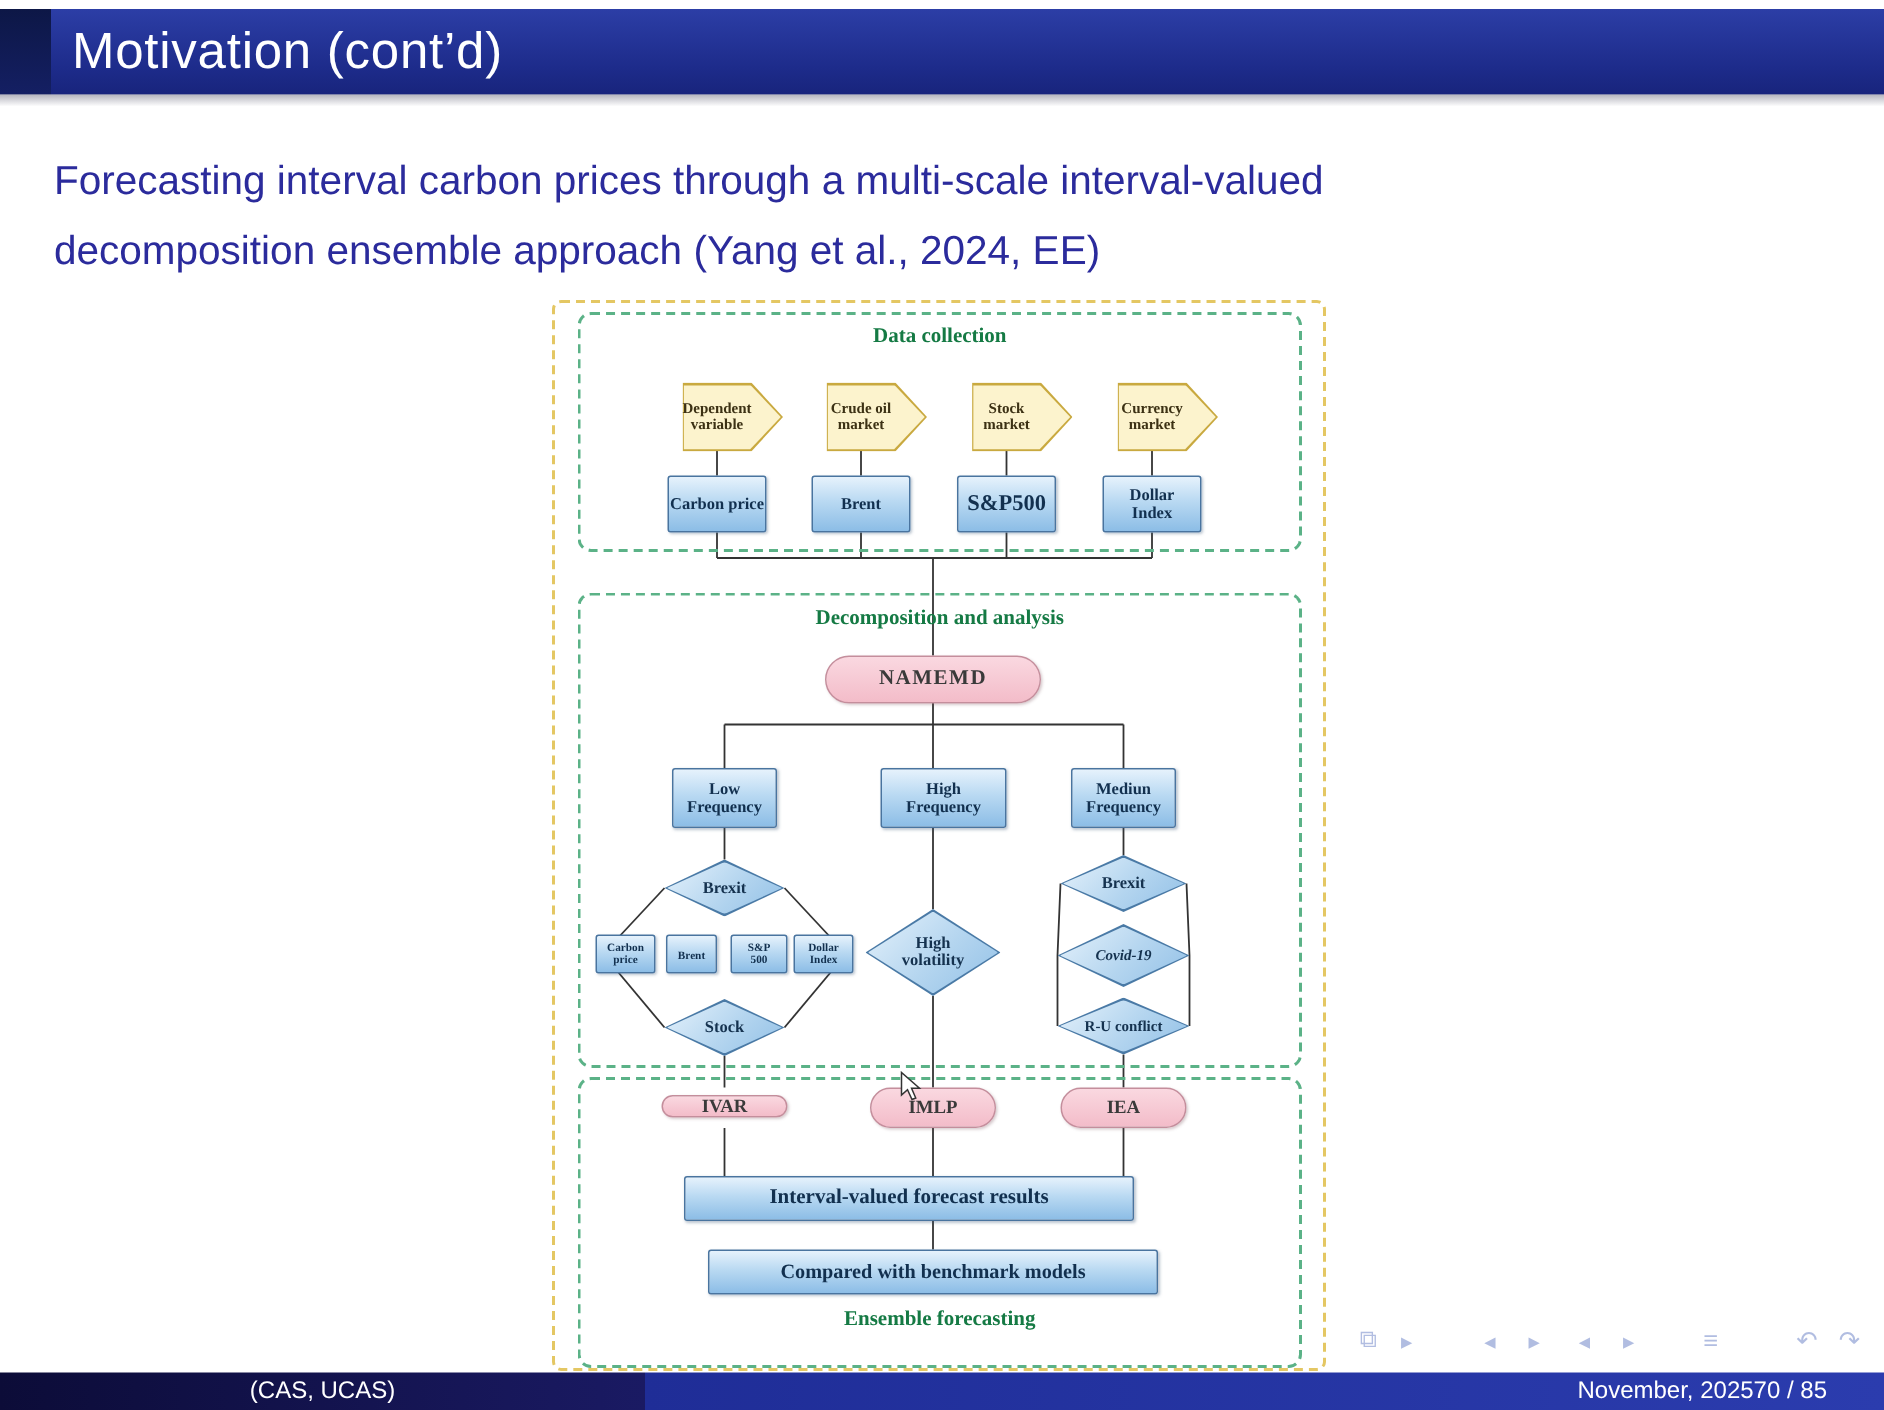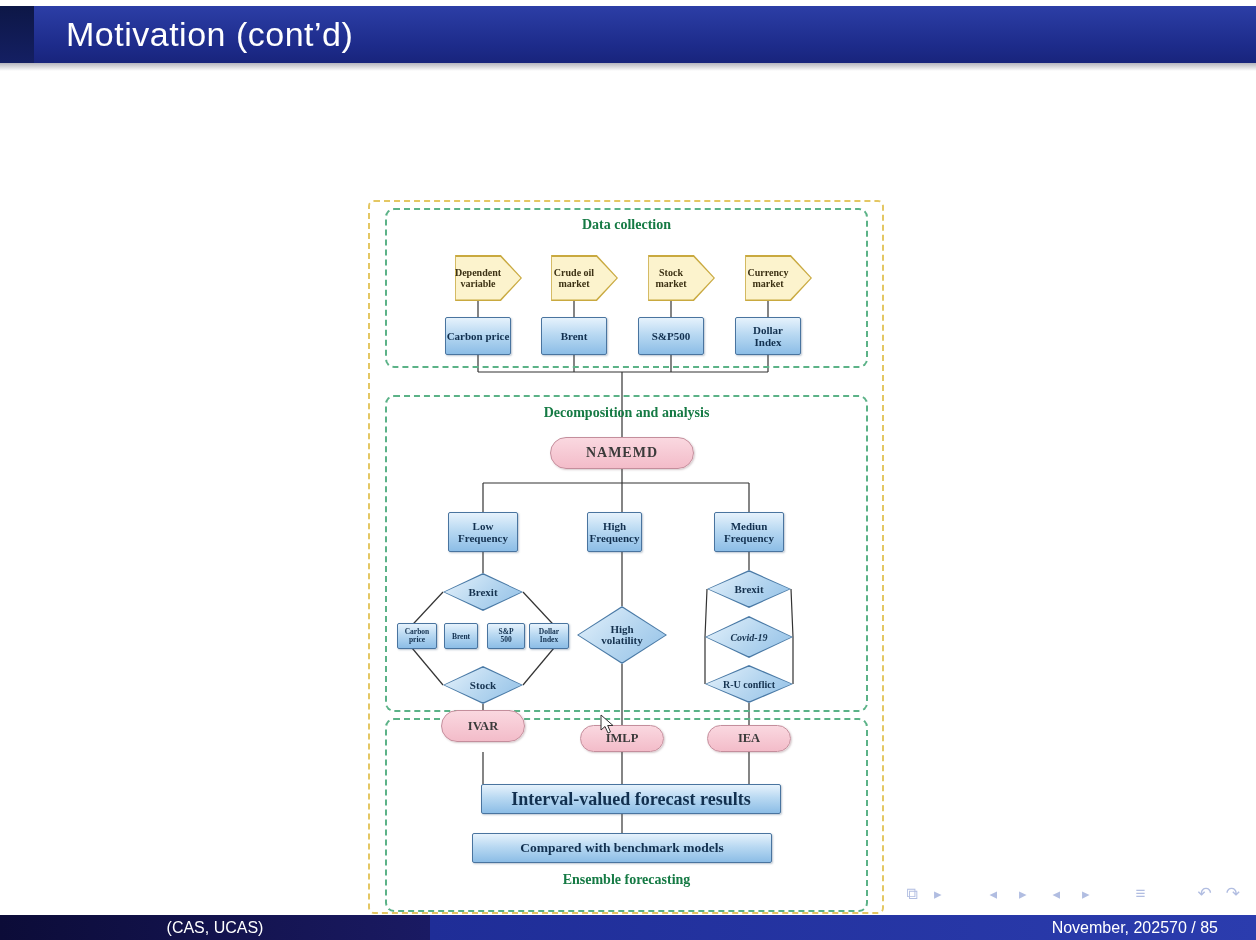--- a/index.html
+++ b/index.html
@@ -7,21 +7,21 @@
   .slide {
     position:relative; width:1256px; height:940px; background:#ffffff;
     font-family:"Liberation Sans", sans-serif; overflow:hidden; margin:0 auto;
   }
 
   
   .header { position:absolute; top:6px; left:0; width:1256px; height:57px; display:flex; }
   .header-left { width:34px; height:100%; background:linear-gradient(180deg,#0d1746,#141f63); }
   .header-main { flex:1; background:linear-gradient(180deg,#2c3ea6 0%,#1d2b8a 70%,#18247c 100%);
     display:flex; align-items:center; }
-  .header-title { color:#ffffff; font-size:34px; padding-left:32px; letter-spacing:0.5px; }
+  .header-title { color:#ffffff; font-size:34px; padding-left:14px; letter-spacing:0.5px; }
   .header-shadow { position:absolute; top:63px; left:0; width:1256px; height:8px;
     background:linear-gradient(180deg,rgba(90,90,110,0.45),rgba(255,255,255,0)); }
 
   
   .intro { position:absolute; top:97px; left:36px; color:#2b2b9c; font-size:27px; line-height:47px; }
 
   
   .diagram { position:absolute; left:368px; top:200px; width:516px; height:714px;
     font-family:"Liberation Serif", serif; }
   .dashed-outer { position:absolute; inset:0; border:2px dashed #e4c763; border-radius:6px; }
@@ -85,20 +85,24 @@
 <div class="slide">
 
   <div class="header">
     <div class="header-left"></div>
     <div class="header-main">
       <div class="header-title">Motivation (cont’d)</div>
     </div>
   </div>
   <div class="header-shadow"></div>
 
+  <div class="intro">
+    <div>Forecasting interval carbon prices through a multi-scale interval-valued</div>
+    <div>decomposition ensemble approach (Yang et al., 2024, EE)</div>
+  </div>
 
   <div class="diagram">
 
     <svg class="lines" width="516" height="714">
       <g stroke="#333" stroke-width="1.2" fill="none">
 
         <line x1="110" y1="100" x2="110" y2="117"></line>
           <line x1="206" y1="100" x2="206" y2="117"></line>
         <line x1="303" y1="100" x2="303" y2="117"></line>
           <line x1="400" y1="100" x2="400" y2="117"></line>
@@ -163,27 +167,27 @@
       <div class="hex-label">Stock market</div>
     </div>
     <div class="hex" style="left:356px;top:55px;">
       <div class="hex-outer"></div>
       <div class="hex-inner"></div>
       <div class="hex-label">Currency market</div>
     </div>
 
     <div class="bluebox" style="left:77px;top:117px;width:66px;height:38px;font-size:11px;line-height:12px;">Carbon price</div>
     <div class="bluebox" style="left:173px;top:117px;width:66px;height:38px;font-size:11px;">Brent</div>
-    <div class="bluebox" style="left:270px;top:117px;width:66px;height:38px;font-size:11px;text-align:right;">S&amp;P500</div>
+    <div class="bluebox" style="left:270px;top:117px;width:66px;height:38px;font-size:15px;text-align:right;">S&amp;P500</div>
     <div class="bluebox" style="left:367px;top:117px;width:66px;height:38px;font-size:11px;line-height:12px;padding:0 10px;">Dollar Index</div>
 
     <div class="pill" style="left:182px;top:237px;width:144px;height:32px;font-size:14px;letter-spacing:1px;">NAMEMD</div>
 
     <div class="bluebox" style="left:80px;top:312px;width:70px;height:40px;font-size:11px;line-height:12px;padding:0 8px;">Low Frequency</div>
-    <div class="bluebox" style="left:219px;top:312px;width:55px;height:40px;font-size:11px;line-height:12px;padding:0 8px;">High Frequency</div>
+    <div class="bluebox" style="left:219px;top:312px;width:84px;height:40px;font-size:11px;line-height:12px;padding:0 8px;">High Frequency</div>
     <div class="bluebox" style="left:346px;top:312px;width:70px;height:40px;font-size:11px;line-height:12px;padding:0 8px;">Mediun Frequency</div>
 
     <div class="diamond" style="left:75px;top:373px;width:80px;height:38px;">
       <div class="d-outer"></div>
       <div class="d-inner"></div>
       <div class="d-label" style="font-size:11px;">Brexit</div>
     </div>
     <div class="bluebox" style="left:29px;top:423px;width:40px;height:26px;font-size:7.5px;line-height:8px;">Carbon price</div>
     <div class="bluebox" style="left:76px;top:423px;width:34px;height:26px;font-size:7.5px;">Brent</div>
     <div class="bluebox" style="left:119px;top:423px;width:38px;height:26px;font-size:7.5px;line-height:8px;padding:0 6px;">S&amp;P 500</div>
@@ -209,25 +213,25 @@
       <div class="d-outer"></div>
       <div class="d-inner"></div>
       <div class="d-label" style="font-size:10px;font-style:italic;">Covid-19</div>
     </div>
     <div class="diamond" style="left:337px;top:465px;width:88px;height:38px;">
       <div class="d-outer"></div>
       <div class="d-inner"></div>
       <div class="d-label" style="font-size:10px;">R-U conflict</div>
     </div>
 
-    <div class="pill" style="left:73px;top:510px;width:84px;height:32px;font-size:12.5px;">IVAR</div>
+    <div class="pill" style="left:73px;top:530px;width:84px;height:15px;font-size:12.5px;">IVAR</div>
     <div class="pill" style="left:212px;top:525px;width:84px;height:27px;font-size:12.5px;">IMLP</div>
     <div class="pill" style="left:339px;top:525px;width:84px;height:27px;font-size:12.5px;">IEA</div>
 
-    <div class="bluebox" style="left:113px;top:584px;width:300px;height:30px;font-size:18px;">Interval-valued forecast results</div>
+    <div class="bluebox" style="left:88px;top:584px;width:300px;height:30px;font-size:14px;">Interval-valued forecast results</div>
     <div class="bluebox" style="left:104px;top:633px;width:300px;height:30px;font-size:13.5px;">Compared with benchmark models</div>
   </div>
 
   <svg class="cursor" width="16" height="22">
     <polygon points="1,1 1,16 5,12.5 8,19 10.5,18 7.7,11.5 13,11.5" fill="#ffffff" stroke="#333" stroke-width="1"></polygon>
   </svg>
 
   <div class="nav">
     <span style="margin-right:16px;font-size:16px;">⧉</span>
     <span style="margin-right:48px;">▸</span>

